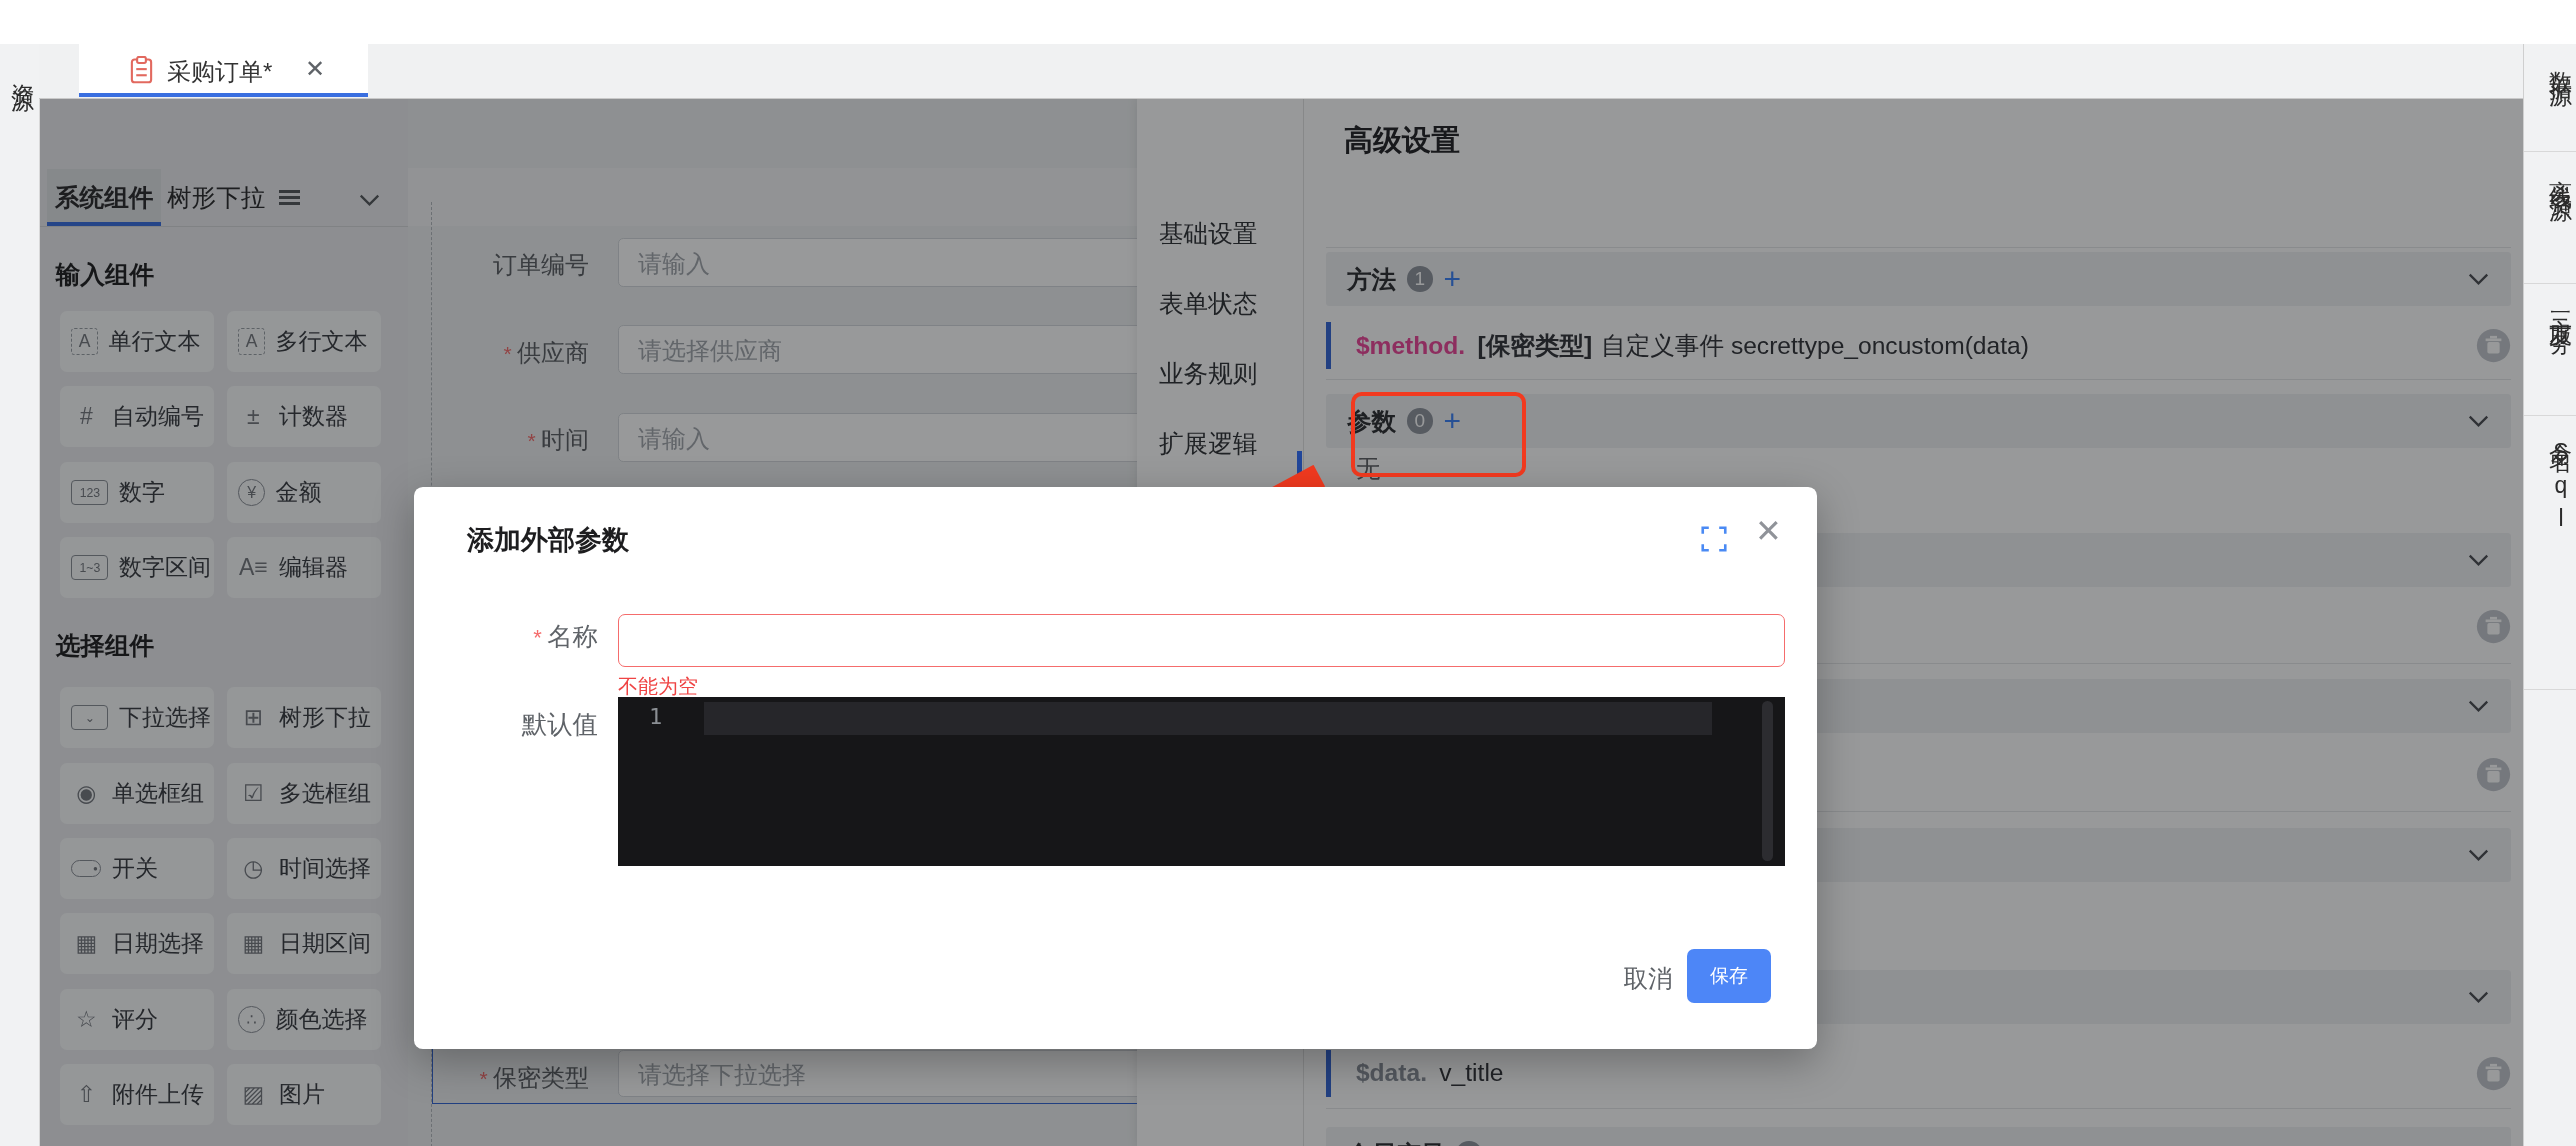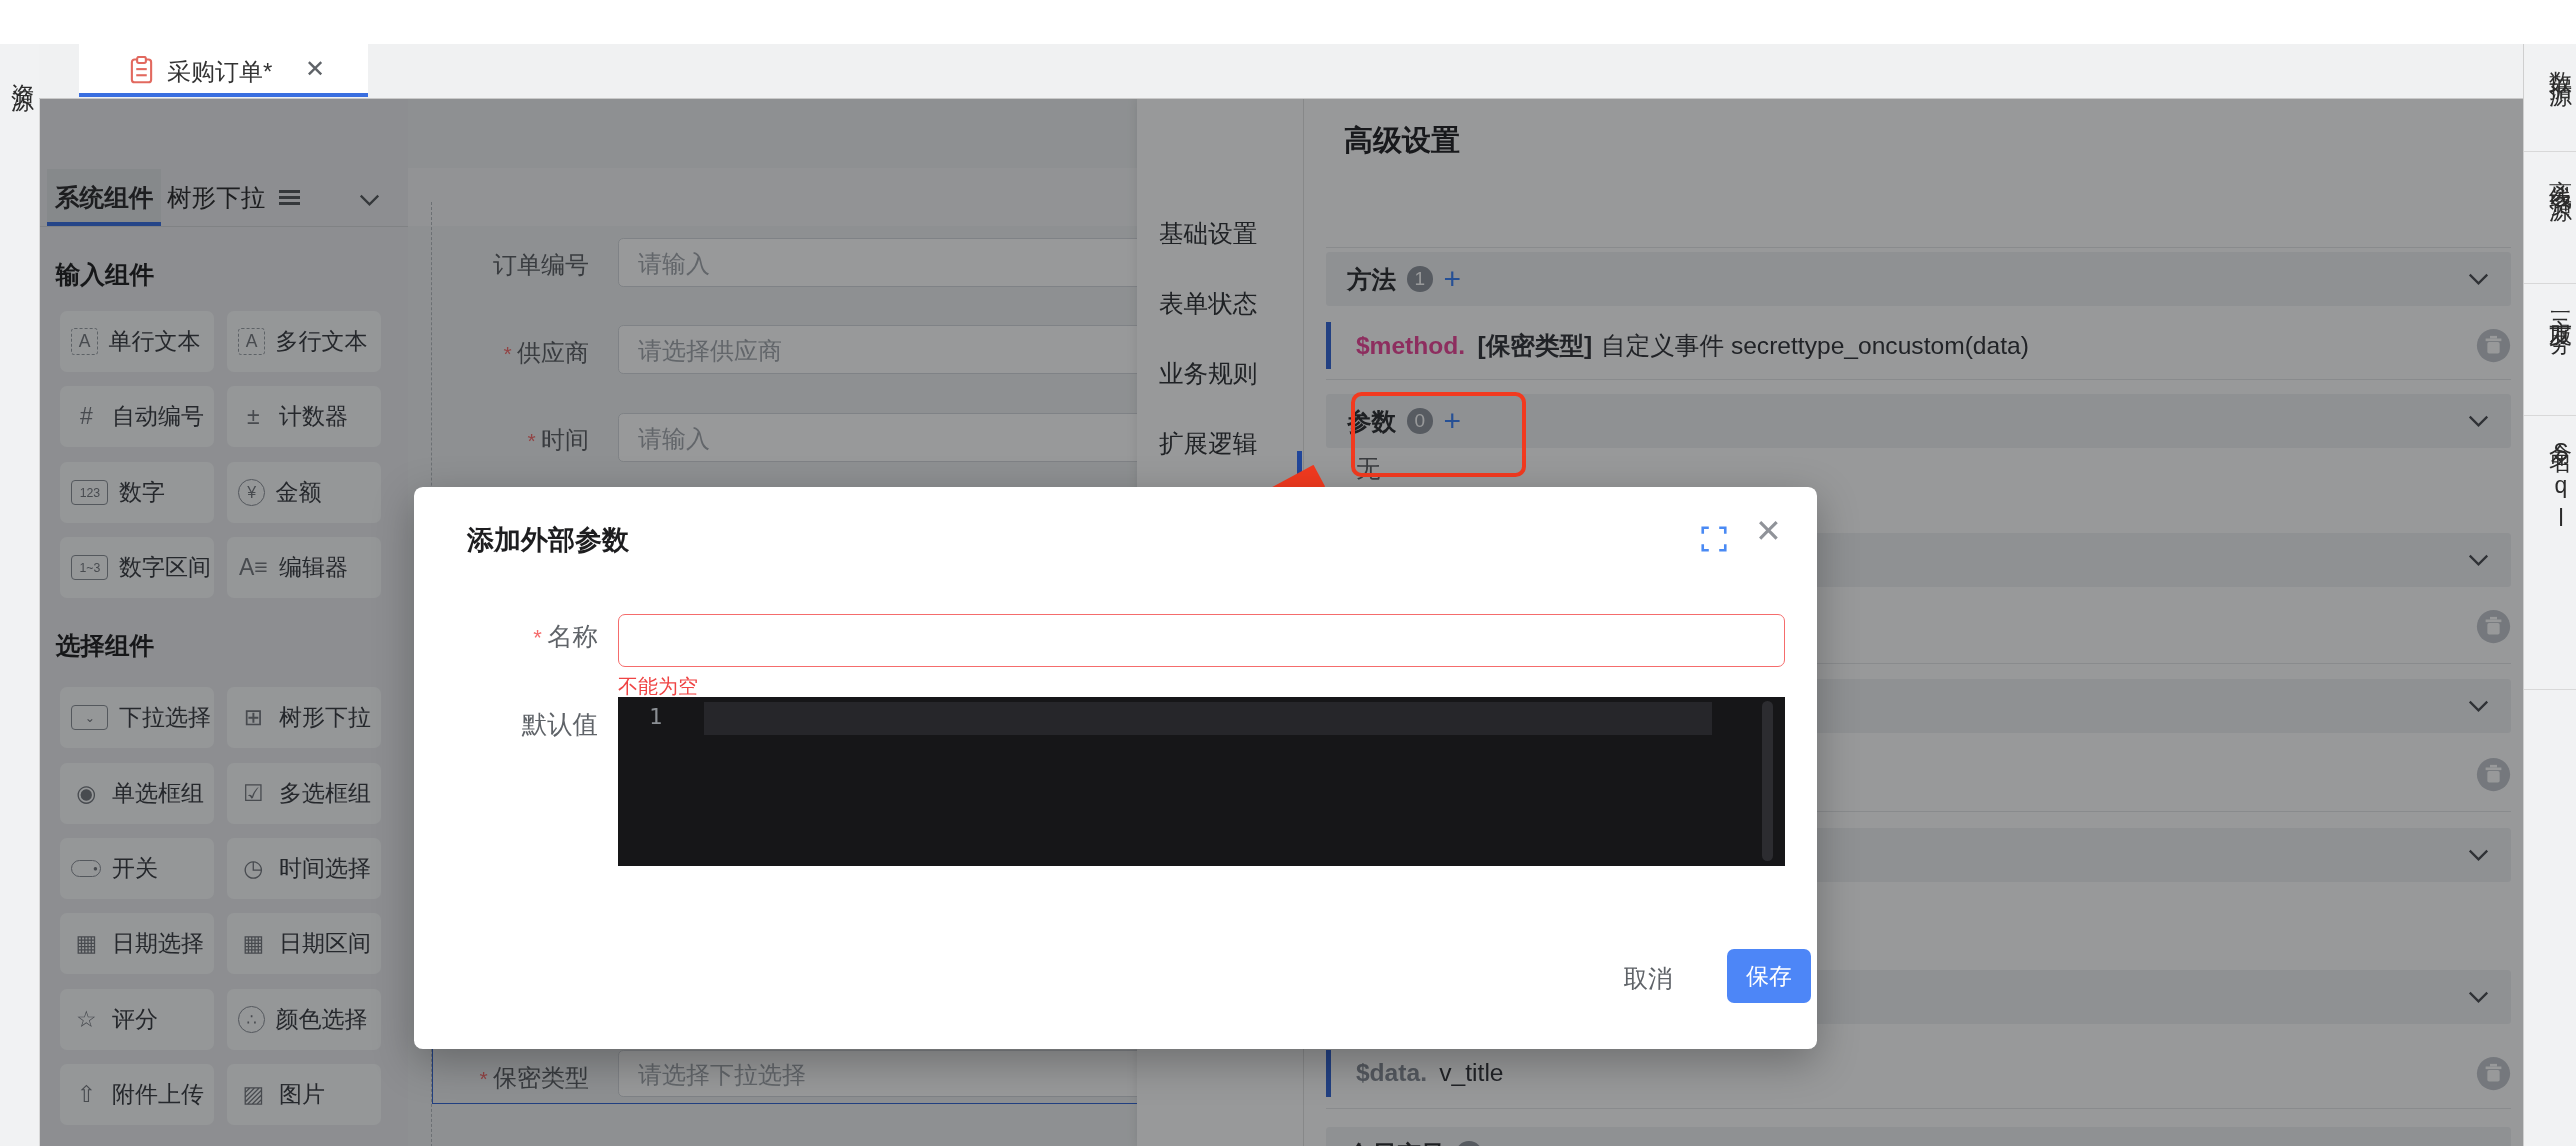--- a/index.html
+++ b/index.html
@@ -99,22 +99,22 @@
   #name-label{left:75px;top:133px;width:109px;text-align:right;font-size:25.4px;color:#5f6368;}
   #name-label .req{color:#f56c6c;margin-right:5.3px;font-size:22px;}
   #name-input{left:204px;top:127px;width:1167px;height:53px;border:1.8px solid #f56c6c;border-radius:7px;background:#fff;box-sizing:border-box;}
   #name-err{left:204px;top:186px;font-size:20px;color:#ef4444;}
   #def-label{left:75px;top:221px;width:109px;text-align:right;font-size:25.4px;color:#5f6368;}
   #editor{left:204px;top:210px;width:1167px;height:169px;background:#161618;}
   #gutter-num{left:0;top:7px;width:75px;text-align:center;font-family:"DejaVu Sans Mono",monospace;font-size:22px;color:#8b8f94;}
   #cur-line{left:86px;top:5.3px;width:1008px;height:33px;background:#26262a;}
   #vscroll{left:1144px;top:3.5px;width:11.4px;height:160px;background:#2c2c30;border-radius:5.3px;}
   #btn-cancel{left:1199px;top:465px;width:70px;height:54px;line-height:54px;text-align:center;font-size:24.6px;color:#5f6368;}
-  #btn-save{left:1273px;top:462px;width:84px;height:54px;background:#4d86f7;border-radius:7px;color:#fff;font-size:23px;
-            line-height:54px;text-align:center;margin-left:40px;}
+  #btn-save{left:1273px;top:462px;width:84px;height:54px;background:#4d86f7;border-radius:7px;color:#fff;font-size:19px;
+            line-height:54px;text-align:center;}
   svg{display:block;}
 </style>
 </head>
 <body>
 
 <div id="root">
 
 
   <div id="left-rail" class="abs">
     <span class="vtxt">资源</span>

